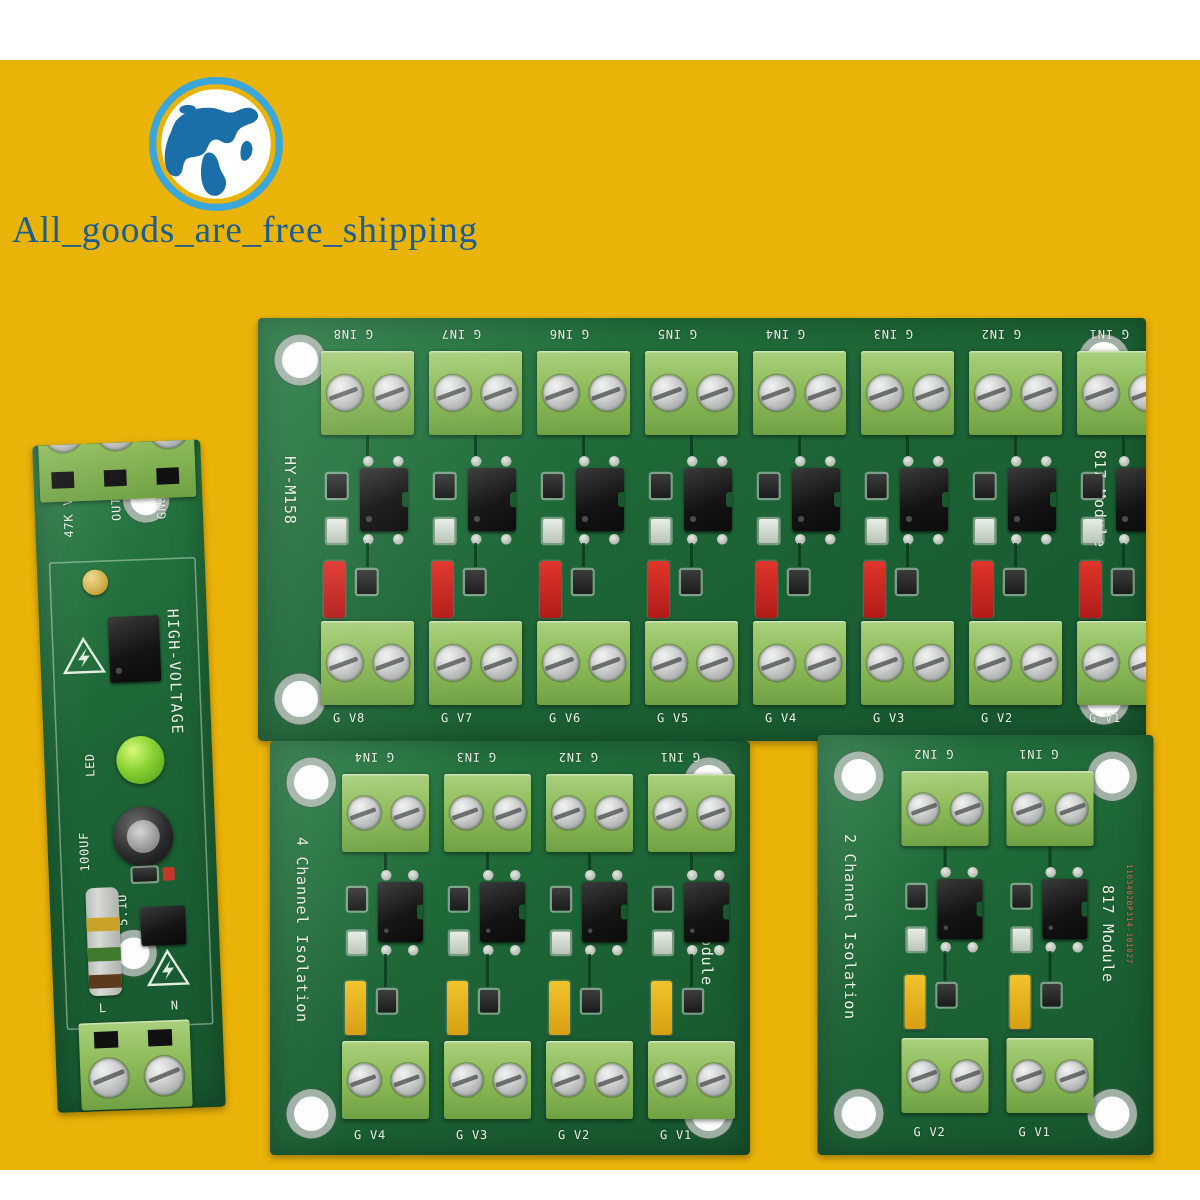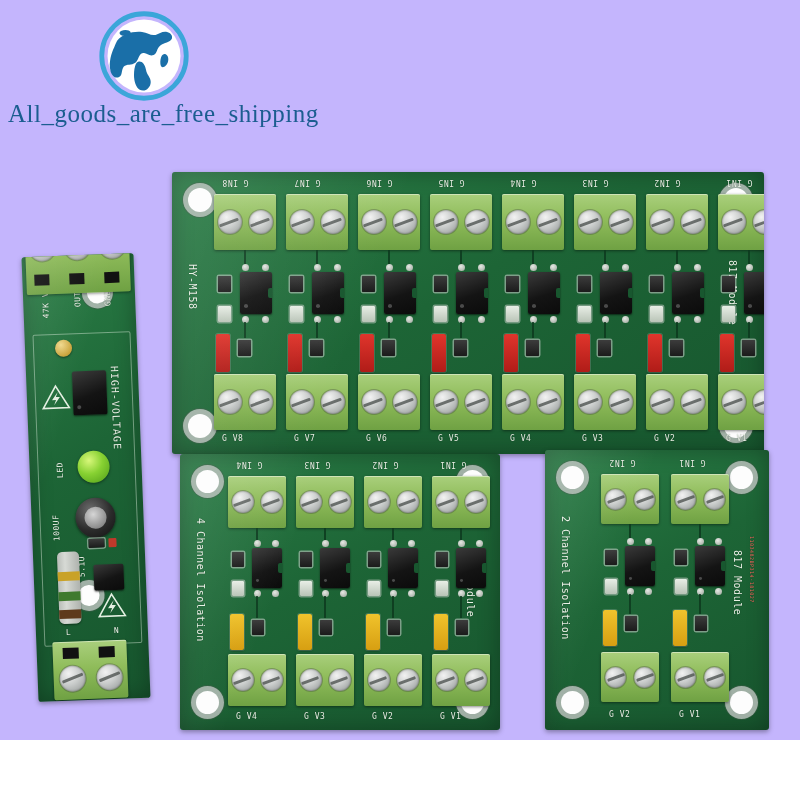--- a/index.html
+++ b/index.html
@@ -2,21 +2,21 @@
 <html><head>
 <meta charset="utf-8">
 <style>
   html, body {
     margin: 0; padding: 0;
     width: 800px; height: 800px;
     background: #ffffff;
     font-family: "Liberation Sans", sans-serif;
     overflow: hidden;
   }
-  #stage { position: relative; width: 800px; height: 740px; background: #c4b5fd; }
+  #stage { position: relative; width: 800px; height: 740px; background: #eab308; margin-top: 40px; }
 
   
   .logo-wrap { position: absolute; left: 0; top: 0; width: 340px; height: 150px; }
   .globe { position: absolute; left: 96px; top: 8px; width: 96px; height: 96px; }
   .brand-text {
     position: absolute; left: 8px; top: 100px; width: 310px;
     font-family: "Liberation Serif", serif;
     font-size: 25px; letter-spacing: .5px; color: #1b5d90; white-space: nowrap;
   }
 

